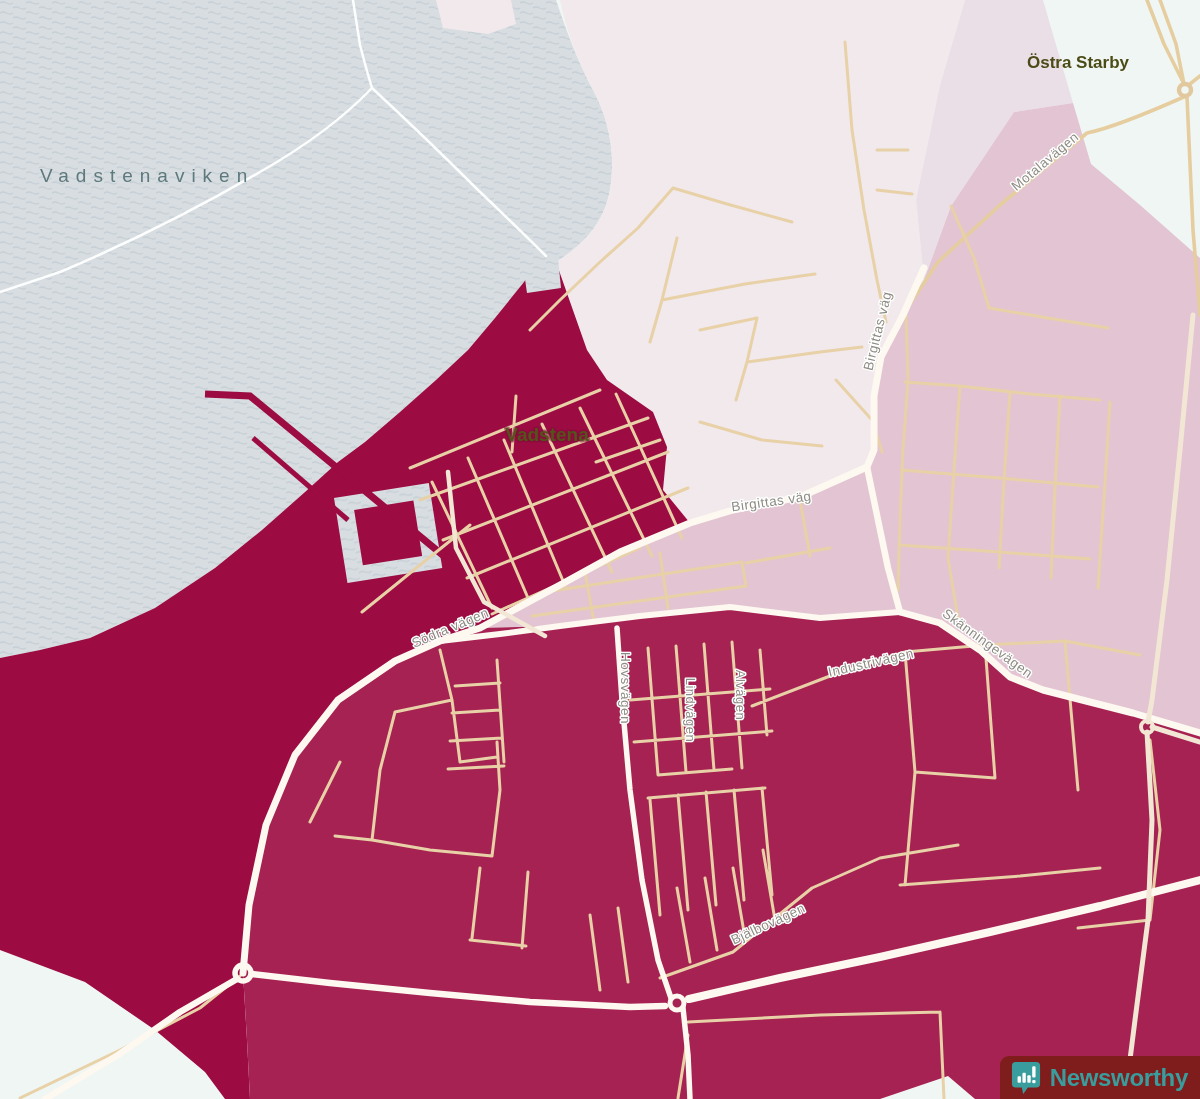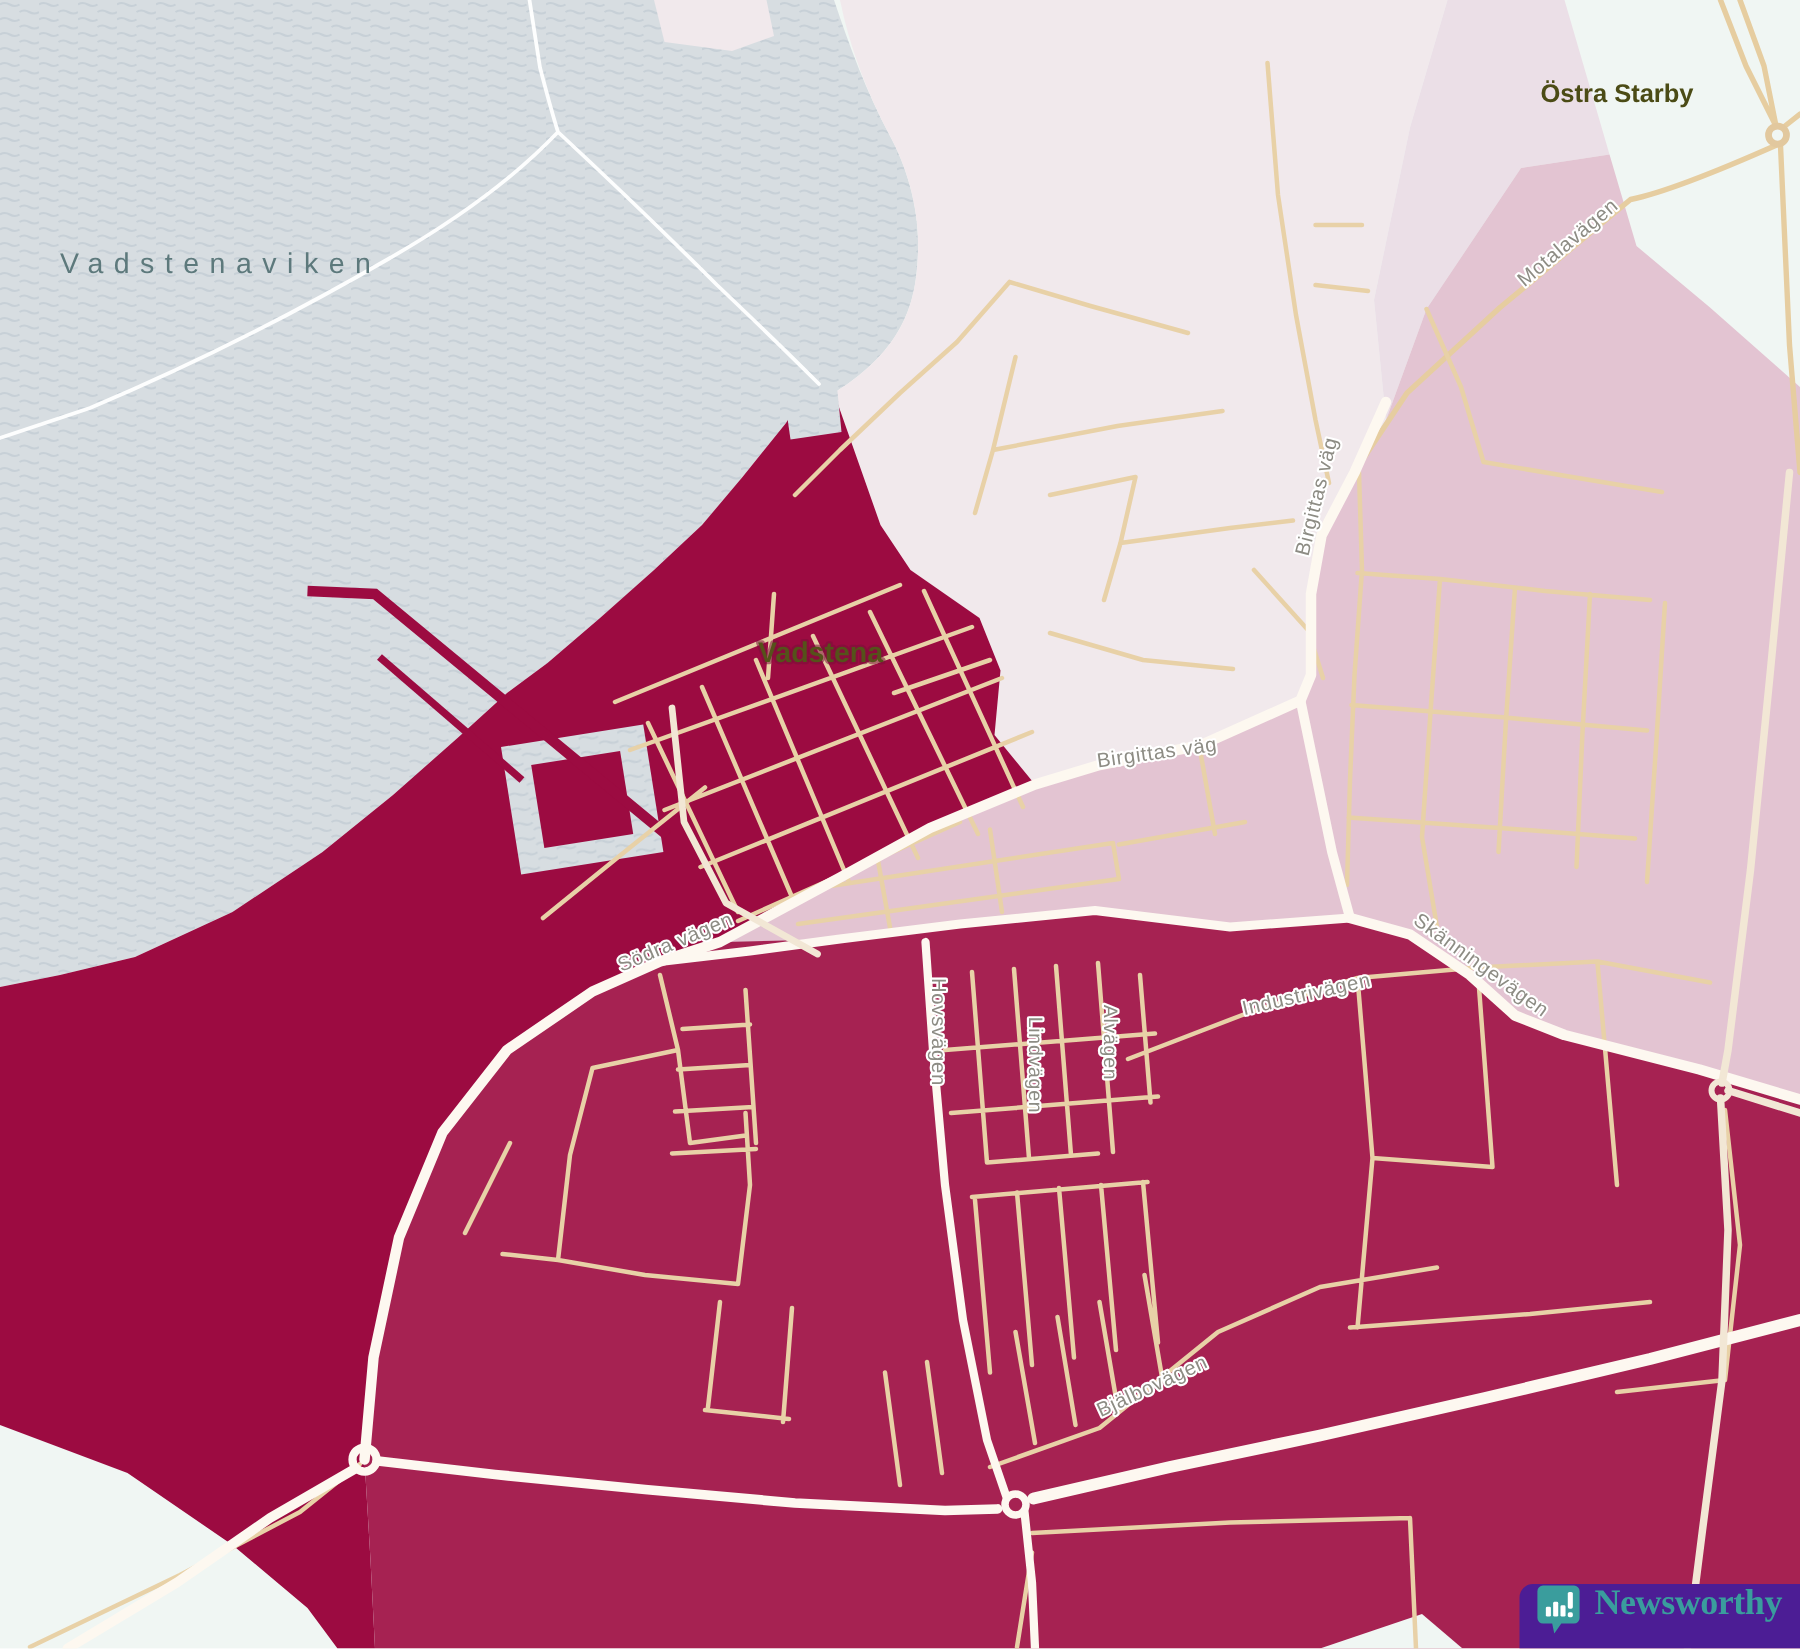--- a/index.html
+++ b/index.html
@@ -11,23 +11,23 @@
   .majorroad{fill:none;stroke:#fdf8f0;stroke-linecap:round;stroke-linejoin:round;}
   .creamroad{fill:none;stroke:#f2e7d5;stroke-linecap:round;stroke-linejoin:round;}
   .ferry{fill:none;stroke:#ffffff;stroke-width:2.5;stroke-linecap:round;opacity:.95;}
   .roadlbl{fill:#8d8c84;font-size:13.5px;font-weight:500;letter-spacing:.5px;
            stroke:#ffffff;stroke-width:2.8px;paint-order:stroke;stroke-linejoin:round;
            text-anchor:middle;}
   .placelbl{fill:#4b4b15;font-size:17px;font-weight:bold;text-anchor:middle;}
   .citylbl{fill:#55521a;font-size:19px;font-weight:bold;text-anchor:middle;
            stroke:rgba(122,16,56,.55);stroke-width:3px;paint-order:stroke;stroke-linejoin:round;}
   .waterlbl{fill:#5d797c;font-size:19px;letter-spacing:7px;}
-  #logo{position:absolute;right:0;bottom:0;height:43px;background:#4c1d95;
-        border-top-left-radius:9px;display:flex;
-        padding:0 12px 0 11px;gap:9px;font-family:Liberation Serif, serif;}
+  #logo{position:absolute;right:0;bottom:0;height:43px;background:#7f1d1d;
+        border-top-left-radius:9px;display:flex;align-items:center;
+        padding:0 12px 0 11px;gap:9px;}
   #logo-text{color:#3a9d9d;font-size:24px;font-weight:bold;letter-spacing:-.3px;}
 </style>
 </head>
 <body>
 
 <div id="stage">
 <svg id="map-svg" viewBox="0 0 1200 1099">
   <defs>
     <pattern id="waves" width="26" height="10" patternUnits="userSpaceOnUse">
       <rect width="26" height="10" fill="#d7dde1"></rect>

